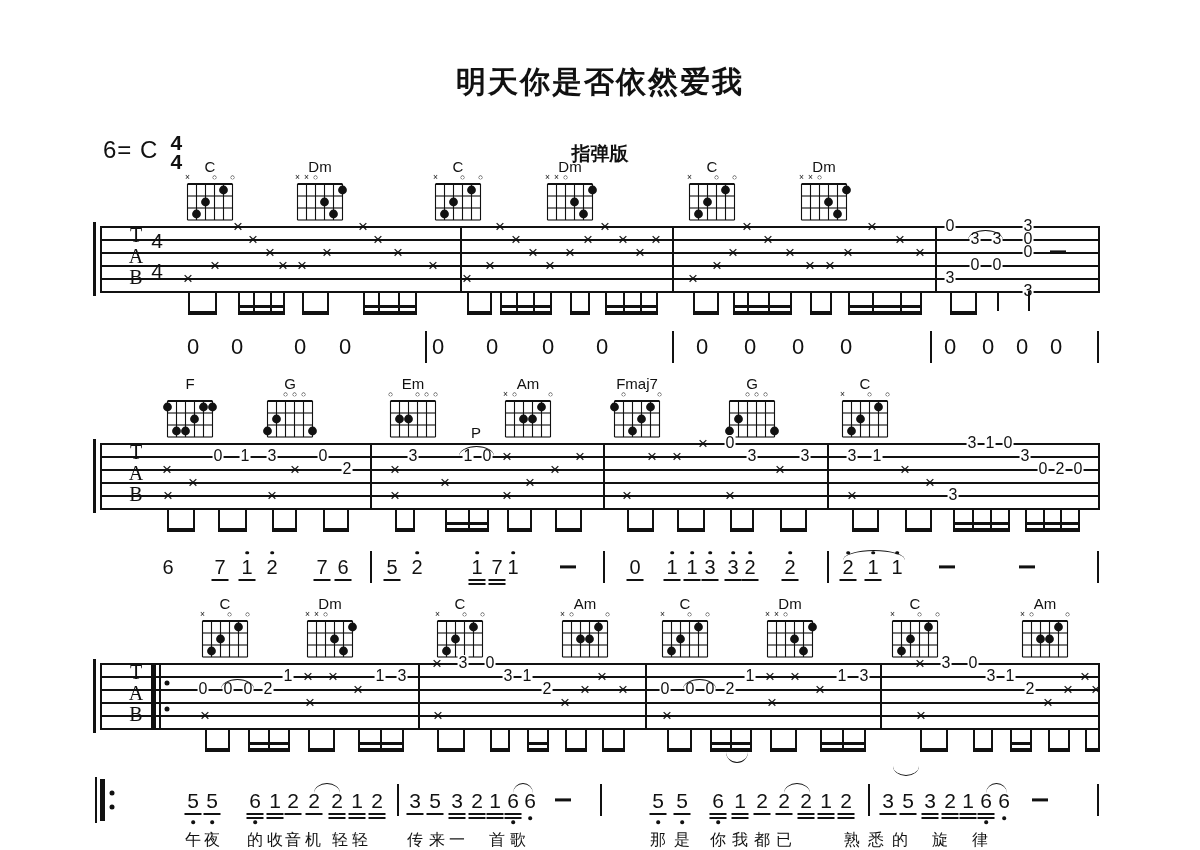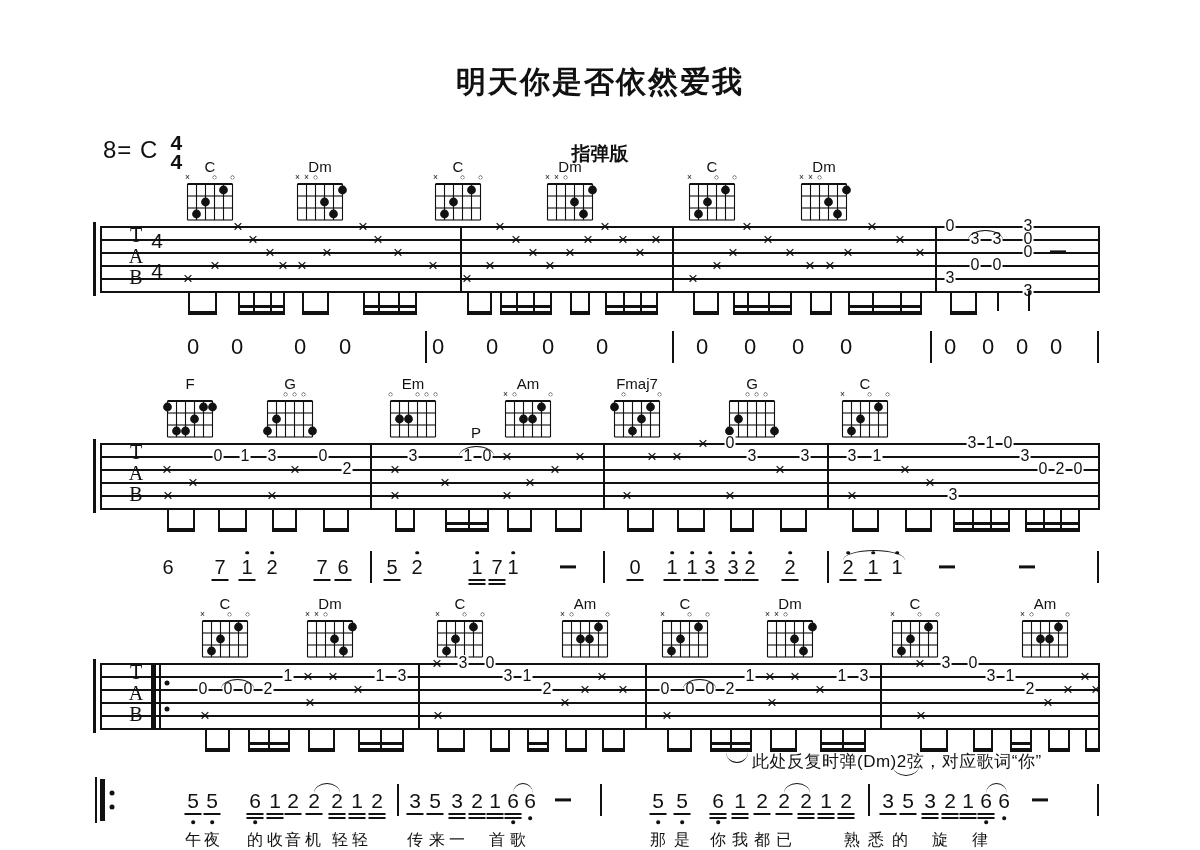--- a/index.html
+++ b/index.html
@@ -28,21 +28,21 @@
   .annotation{font-size:17px;font-weight:500;letter-spacing:0.5px;}
   .thickbar{background:#111;}
 </style>
 </head>
 <body>
 
 <div class="page">
   <div class="abs title">明天你是否依然爱我</div>
   <div class="abs subtitle">指弹版</div>
   <div class="abs keysig">
-    <span>8= C</span><span class="timesig"><span>4</span><br><span>4</span></span>
+    <span>6= C</span><span class="timesig"><span>4</span><br><span>4</span></span>
   </div>
   <div id="score">
       <div class="abs arcdown" style="left: 726px; top: 752px; width: 22px; height: 10px;"></div>
       <div class="abs arcdown" style="left: 893px; top: 766px; width: 26px; height: 9px;"></div>
       <div class="abs thickbar" style="left: 93px; top: 222px; width: 3px; height: 74px;"></div>
       <div class="abs staffline" style="left: 100px; top: 226px; width: 1000px;"></div>
       <div class="abs staffline" style="left: 100px; top: 239px; width: 1000px;"></div>
       <div class="abs staffline" style="left: 100px; top: 252px; width: 1000px;"></div>
       <div class="abs staffline" style="left: 100px; top: 265px; width: 1000px;"></div>
       <div class="abs staffline" style="left: 100px; top: 278px; width: 1000px;"></div>
@@ -1013,14 +1013,13 @@
       <div class="abs lyric" style="left: 718px; top: 830px;">你</div>
       <div class="abs lyric" style="left: 740px; top: 830px;">我</div>
       <div class="abs lyric" style="left: 762px; top: 830px;">都</div>
       <div class="abs lyric" style="left: 784px; top: 830px;">已</div>
       <div class="abs lyric" style="left: 852px; top: 830px;">熟</div>
       <div class="abs lyric" style="left: 876px; top: 830px;">悉</div>
       <div class="abs lyric" style="left: 900px; top: 830px;">的</div>
       <div class="abs lyric" style="left: 940px; top: 830px;">旋</div>
       <div class="abs lyric" style="left: 980px; top: 830px;">律</div>
     </div>
-  <div class="abs annotation" id="annotation" style="left: 752px; top: 750px;">此处反复时弹(Dm)2弦，对应歌词“你”</div>
 </div>
 
 </body></html>

